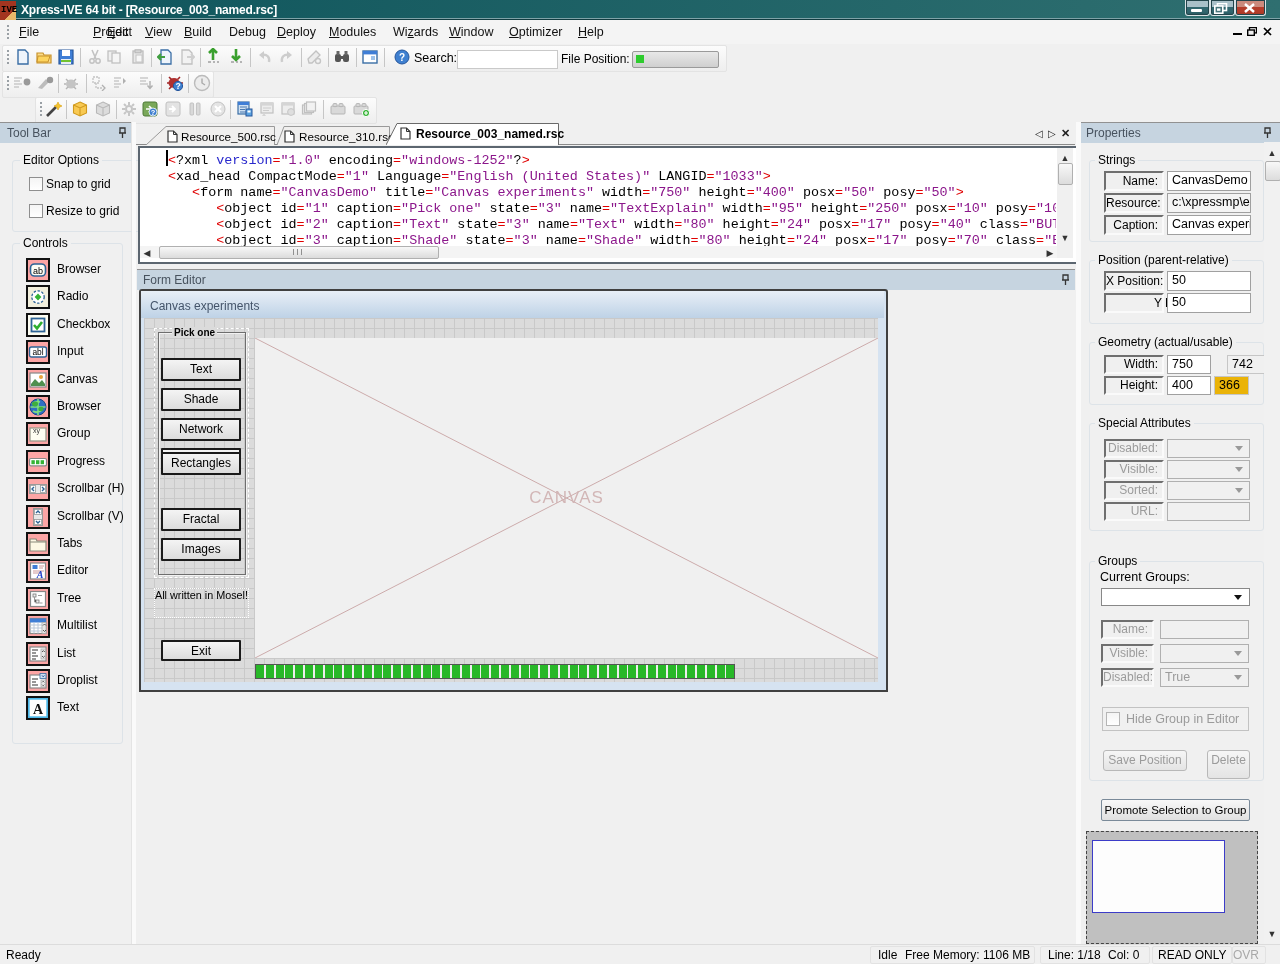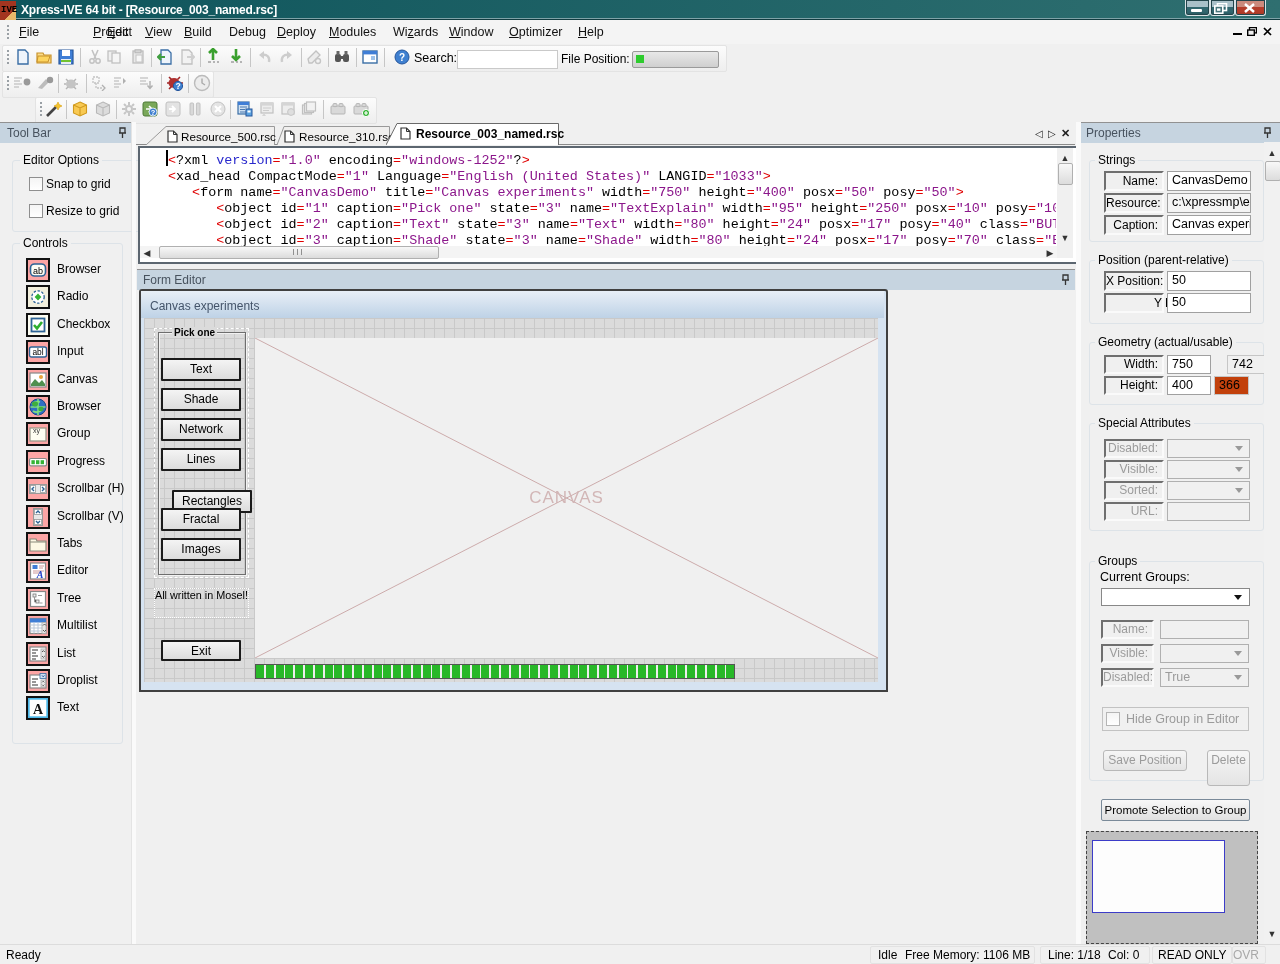--- a/index.html
+++ b/index.html
@@ -504,21 +504,21 @@
     </svg>
     <div style="position:absolute;left:0;top:150px;width:623px;text-align:center;font-size:17px;color:#d2b6b6;letter-spacing:1px;">CANVAS</div>
   </div>
 <div class="abs" style="left:154px;top:328px;width:95px;height:250px;border:1px dashed #fff;box-sizing:border-box;"></div>
 <div class="abs" style="left:158px;top:332px;width:88px;height:243px;border:1px solid #6e6e6e;box-shadow:1px 1px 0 #f2f2f2, inset 1px 1px 0 #f2f2f2;box-sizing:border-box;"></div>
 <div class="abs" style="left:172px;top:327px;padding:0 2px;background:#dbdbdb;font-size:10px;font-weight:bold;color:#000;">Pick one</div>
 <div class="abs fbtn" style="left:161px;top:358px;">Text</div>
 <div class="abs fbtn" style="left:161px;top:388px;">Shade</div>
 <div class="abs fbtn" style="left:161px;top:418px;">Network</div>
 <div class="abs fbtn" style="left:161px;top:448px;">Lines</div>
-<div class="abs fbtn" style="left:161px;top:490px;margin-left:11px;">Rectangles</div>
+<div class="abs fbtn" style="left:161px;top:452px;">Rectangles</div>
 <div class="abs fbtn" style="left:161px;top:508px;">Fractal</div>
 <div class="abs fbtn" style="left:161px;top:538px;">Images</div>
 <div class="abs" style="left:154px;top:588px;width:95px;height:30px;border:1px dotted #fff;box-sizing:border-box;"></div>
 <div class="abs" style="left:155px;top:589px;font-size:10.8px;white-space:nowrap;">All written in Mosel!</div>
 <div class="abs fbtn" style="left:161px;top:640px;width:80px;height:21px;line-height:18px;">Exit</div>
 <div class="abs" style="left:255px;top:664px;width:480px;height:15px;border:1px solid #555;box-sizing:border-box;background:repeating-linear-gradient(90deg,#28b828 0px,#28b828 8px,#eee 8px,#eee 9.8px);"></div>
 
 <div class="abs dockhead" style="left:1081px;top:122px;width:199px;">
     <span class="txt" style="left:5px;">Properties</span>
 <svg class="pin" style="left:183px;top:4px;" viewBox="0 0 9 11">
@@ -539,21 +539,21 @@
 <div class="abs pinput" style="left:1167px;top:271px;width:84px;height:20px;background:#fff;border-color:#a0a0a0;line-height:17px;">50</div>
 <div class="abs plabelbtn" style="left:1104px;top:293px;width:60px;height:20px;line-height:16px;padding-left:48px;">Y Position:</div>
 <div class="abs pinput" style="left:1167px;top:293px;width:84px;height:20px;background:#fff;border-color:#a0a0a0;line-height:17px;">50</div>
 <div class="abs pbox" style="left:1089px;top:342px;width:173px;height:61px;"></div>
 <div class="abs" style="left:1095px;top:335px;background:#f0f0f0;padding:0 3px;font-size:12px;white-space:nowrap;">Geometry (actual/usable)</div>
 <div class="abs plabelbtn" style="left:1104px;top:355px;width:60px;height:19px;line-height:15px;">Width:</div>
 <div class="abs pinput" style="left:1167px;top:355px;width:44px;height:19px;background:#fff;border-color:#a0a0a0;line-height:16px;">750</div>
 <div class="abs pinput" style="left:1227px;top:355px;width:50px;height:19px;background:#f0f0f0;border-color:#c6c6c6;line-height:16px;">742</div>
 <div class="abs plabelbtn" style="left:1104px;top:376px;width:60px;height:19px;line-height:15px;">Height:</div>
 <div class="abs pinput" style="left:1167px;top:376px;width:44px;height:19px;background:#fff;border-color:#a0a0a0;line-height:16px;">400</div>
-<div class="abs pinput" style="left:1214px;top:376px;width:35px;height:19px;background:#c2410c;border-color:#c6c6c6;line-height:16px;">366</div>
+<div class="abs pinput" style="left:1214px;top:376px;width:35px;height:19px;background:#eab308;border-color:#c6c6c6;line-height:16px;">366</div>
 <div class="abs pbox" style="left:1089px;top:423px;width:173px;height:106px;"></div>
 <div class="abs" style="left:1095px;top:416px;background:#f0f0f0;padding:0 3px;font-size:12px;white-space:nowrap;">Special Attributes</div>
 <div class="abs plabelbtn pdis" style="left:1104px;top:439px;width:60px;height:19px;line-height:15px;">Disabled:</div>
 <div class="abs pinput pdis" style="left:1167px;top:439px;width:83px;height:19px;background:#f0f0f0;border-color:#b0b0b0;line-height:16px;">
     <span style="position:absolute;right:6px;top:6px;width:0;height:0;border-left:4px solid transparent;border-right:4px solid transparent;border-top:5px solid #999;"></span>
   </div>
 <div class="abs plabelbtn pdis" style="left:1104px;top:460px;width:60px;height:19px;line-height:15px;">Visible:</div>
 <div class="abs pinput pdis" style="left:1167px;top:460px;width:83px;height:19px;background:#f0f0f0;border-color:#b0b0b0;line-height:16px;">
     <span style="position:absolute;right:6px;top:6px;width:0;height:0;border-left:4px solid transparent;border-right:4px solid transparent;border-top:5px solid #999;"></span>
   </div>
@@ -574,21 +574,21 @@
 <div class="abs plabelbtn pdis" style="left:1101px;top:644px;width:53px;height:19px;line-height:15px;">Visible:</div>
 <div class="abs pinput pdis" style="left:1160px;top:644px;width:89px;height:19px;background:#f0f0f0;border-color:#b0b0b0;line-height:16px;">
     <span style="position:absolute;right:6px;top:6px;width:0;height:0;border-left:4px solid transparent;border-right:4px solid transparent;border-top:5px solid #999;"></span>
   </div>
 <div class="abs plabelbtn pdis" style="left:1101px;top:668px;width:53px;height:19px;line-height:15px;">Disabled:</div>
 <div class="abs pinput pdis" style="left:1160px;top:668px;width:89px;height:19px;background:#f0f0f0;border-color:#b0b0b0;line-height:16px;">True<span style="position:absolute;right:6px;top:6px;width:0;height:0;border-left:4px solid transparent;border-right:4px solid transparent;border-top:5px solid #999;"></span></div>
 <div class="abs" style="left:1102px;top:707px;width:147px;height:24px;border:1px solid #c2c2c2;box-sizing:border-box;"></div>
 <div class="abs cb" style="left:1106px;top:712px;border-color:#b5b5b5;"></div>
 <div class="abs pdis" style="left:1126px;top:712px;font-size:12.5px;white-space:nowrap;">Hide Group in Editor</div>
 <div class="abs pdis" style="left:1103px;top:750px;width:84px;height:21px;border:1px solid #b8b8b8;border-radius:3px;background:linear-gradient(#f6f6f6,#e4e4e4);text-align:center;line-height:19px;font-size:12px;white-space:nowrap;box-sizing:border-box;">Save Position</div>
-<div class="abs pdis" style="left:1207px;top:750px;width:43px;height:36px;border:1px solid #b8b8b8;border-radius:3px;background:linear-gradient(#f6f6f6,#e4e4e4);text-align:center;line-height:19px;font-size:12px;white-space:nowrap;box-sizing:border-box;">Delete</div>
+<div class="abs pdis" style="left:1207px;top:750px;width:43px;height:29px;border:1px solid #b8b8b8;border-radius:3px;background:linear-gradient(#f6f6f6,#e4e4e4);text-align:center;line-height:19px;font-size:12px;white-space:nowrap;box-sizing:border-box;">Delete</div>
 <div class="abs" style="left:1101px;top:799px;width:149px;height:22px;border:1px solid #7a8a99;border-radius:2px;background:linear-gradient(#f8f8f8,#e0e0e0);text-align:center;line-height:20px;font-size:11.5px;white-space:nowrap;box-sizing:border-box;">Promote Selection to Group</div>
 <div class="abs" style="left:1086px;top:831px;width:172px;height:113px;border:1px dashed #444;background:#c0c0c0;box-sizing:border-box;"></div>
 <div class="abs" style="left:1092px;top:840px;width:133px;height:73px;border:1px solid #3c3cc8;background:#fdfdfd;box-sizing:border-box;"></div>
 <div class="abs sbtrack" style="left:1264px;top:142px;width:16px;height:802px;background:#f1f1f1;"></div>
 <div class="abs arr" style="left:1264px;top:147px;width:16px;height:12px;">▲</div>
 <div class="abs sbthumb" style="left:1265px;top:161px;width:14px;height:18px;"></div>
 <div class="abs arr" style="left:1264px;top:928px;width:16px;height:12px;">▼</div>
 <div class="abs" style="left:132px;top:122px;width:4px;height:822px;background:#fafafa;"></div>
 <div class="abs" style="left:1076px;top:122px;width:5px;height:822px;background:#fafafa;"></div>
 

